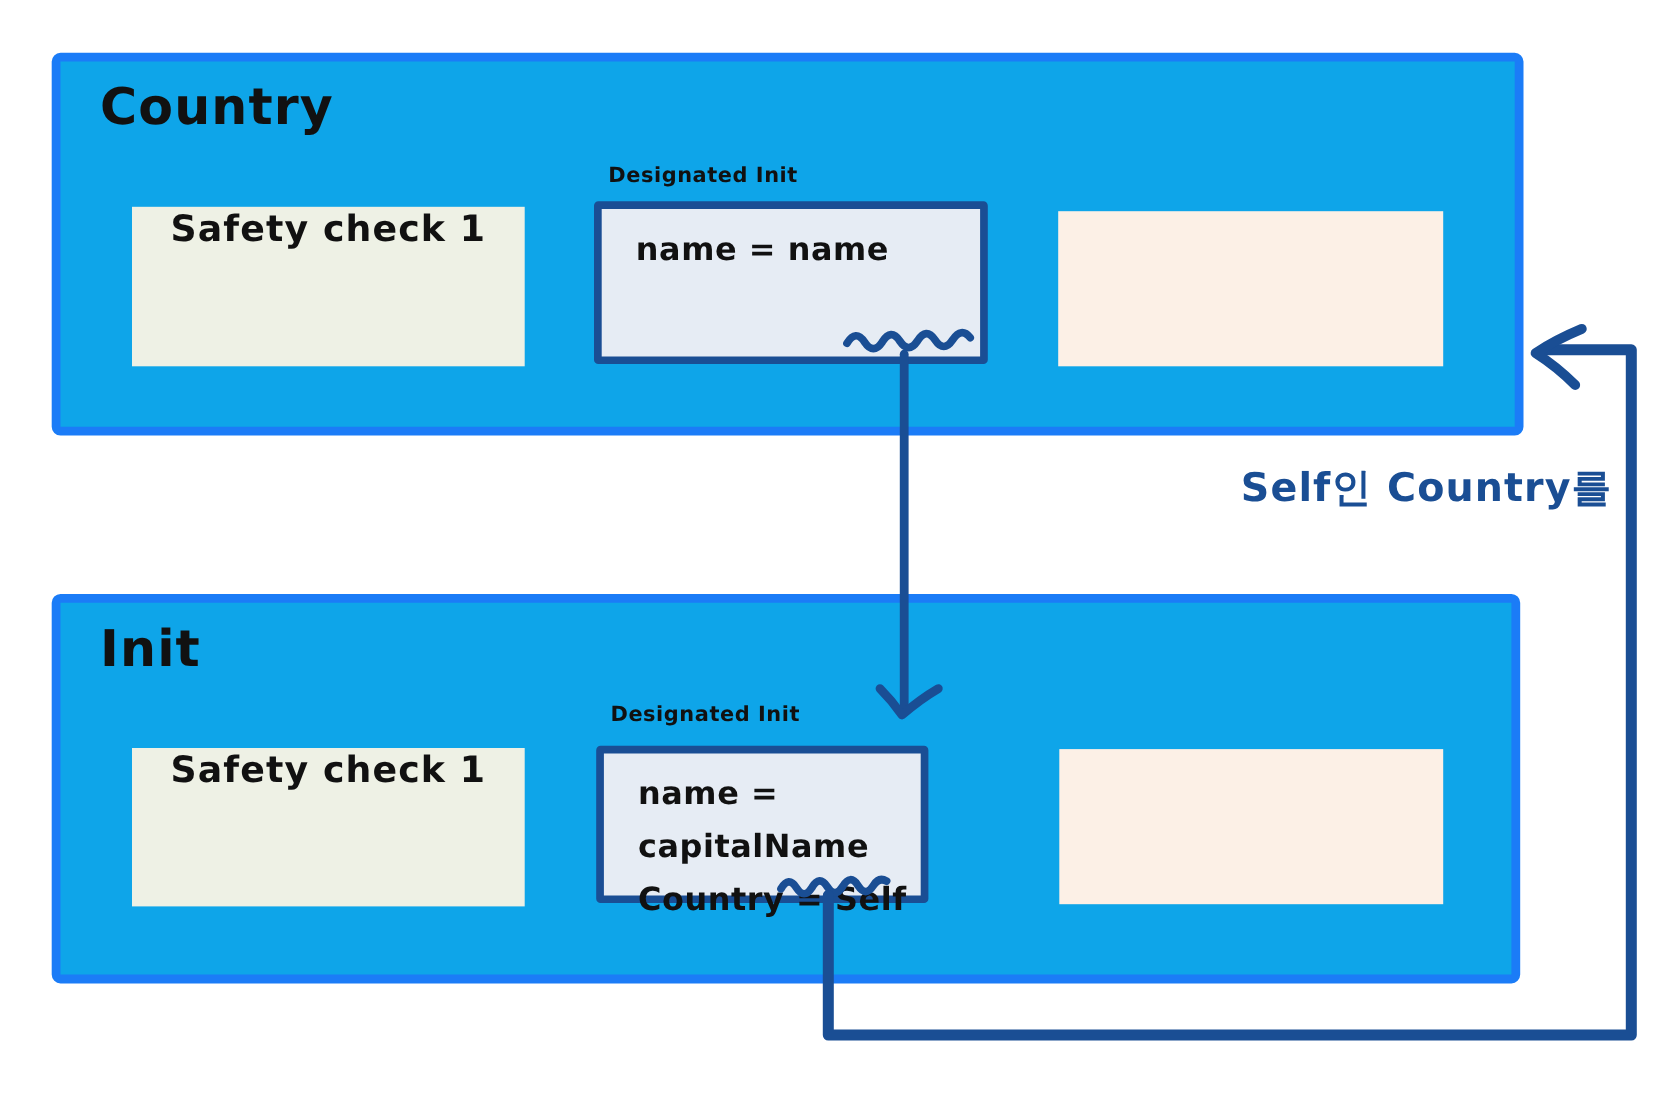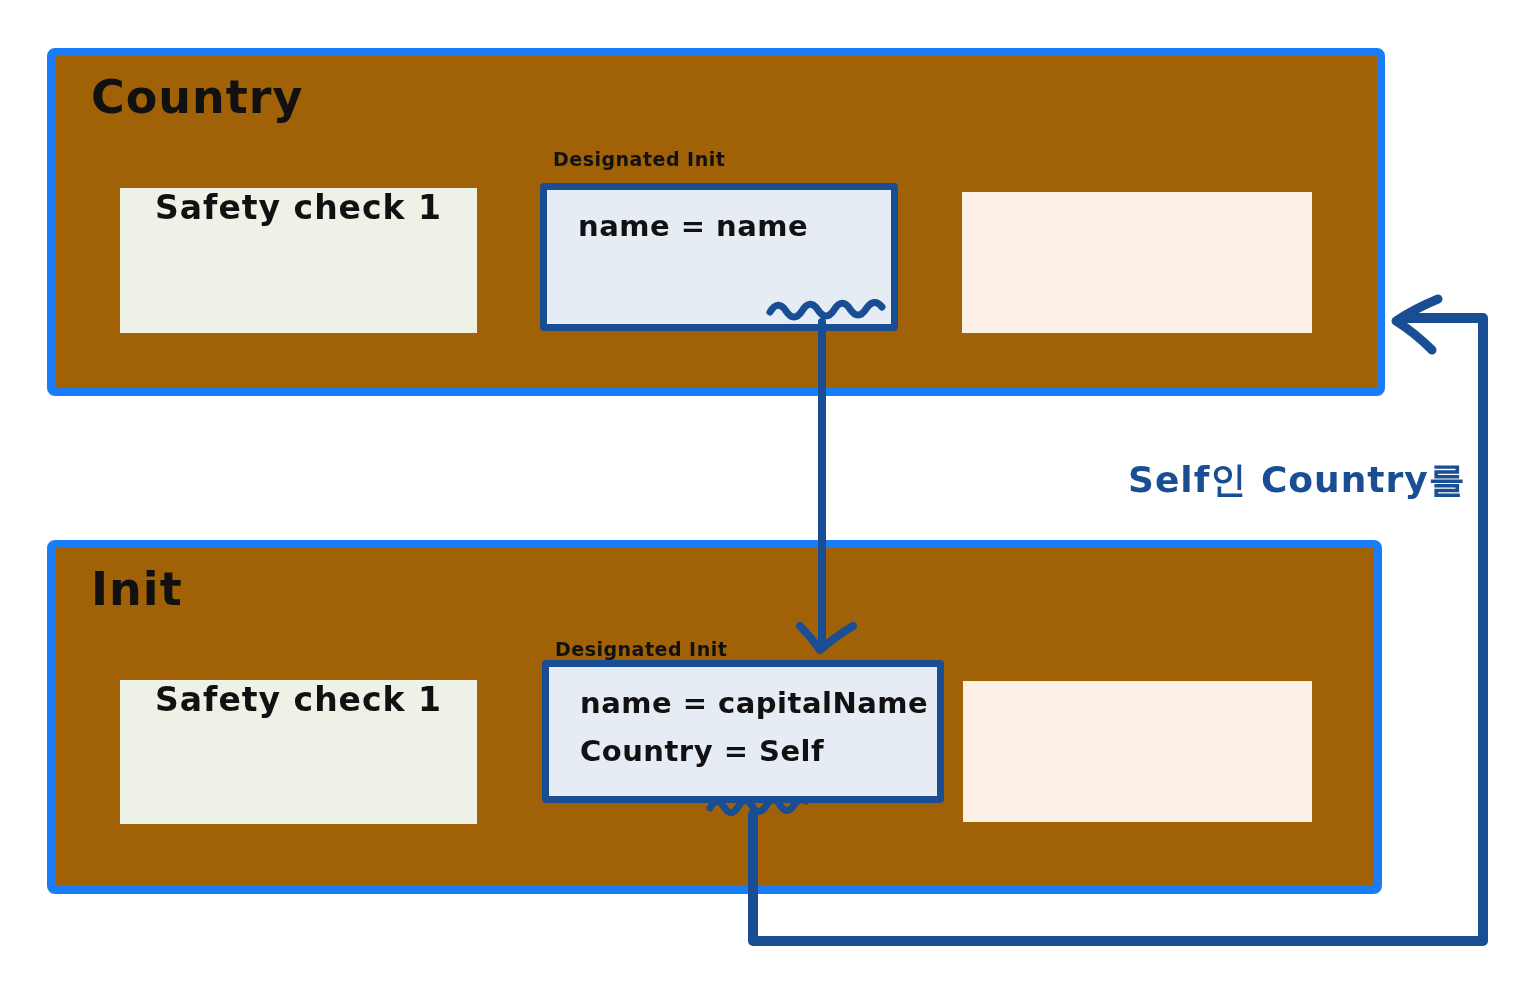--- a/index.html
+++ b/index.html
@@ -11,21 +11,21 @@
     --init_fill:#e6ecf4;
   }
   html,body{margin:0;padding:0;background:#ffffff;}
   .canvas{
     position:relative;width:1523px;height:1000px;background:#ffffff;
     font-family:"DejaVu Sans","Liberation Sans",sans-serif;
     overflow:hidden;
   }
   .outer-box{
     position:absolute;border:8px solid var(--border_blue);
-    border-radius:8px;background:#a16207;box-sizing:border-box;
+    border-radius:8px;background:#0ea5e9;box-sizing:border-box;
   }
   .outer-box.country{left:47px;top:48px;width:1338px;height:348px;}
   .outer-box.city{left:47px;top:540px;width:1335px;height:354px;}
   .class-title{
     position:absolute;left:36px;top:14px;color:var(--ink);
     font-size:46px;font-weight:bold;letter-spacing:1px;
   }
   .phase-box{position:absolute;box-sizing:border-box;display:flex;align-items:flex-start;justify-content:center;}
   .phase-box.green{background:var(--green_fill);}
   .phase-box.peach{background:var(--peach_fill);}
@@ -39,24 +39,24 @@
   }
   .country .init-label{left:498px;top:92px;}
   .city .init-label{left:500px;top:90px;}
   .init-box{
     position:absolute;box-sizing:border-box;border:7px solid var(--navy);
     background:var(--init_fill);border-radius:4px;color:var(--ink);
     font-size:29px;font-weight:bold;line-height:48px;padding:12px 0 0 31px;
     letter-spacing:.5px;
   }
   .country .init-box{left:485px;top:127px;width:358px;height:148px;}
-  .city .init-box{left:487px;top:112px;width:402px;height:143px;}
+  .city .init-box{left:487px;top:130px;width:302px;height:143px;}
   .annotation{
     position:absolute;left:1128px;top:416px;color:var(--navy);
-    font-size:36px;font-weight:bold;line-height:56px;letter-spacing:1px;white-space:nowrap;margin-top:36px;
+    font-size:36px;font-weight:bold;line-height:56px;letter-spacing:1px;white-space:nowrap;
   }
   .overlay{position:absolute;left:0;top:0;width:1523px;height:1000px;pointer-events:none;}
 </style>
 </head>
 <body>
 
 <div class="canvas">
 
   <div class="outer-box country">
     <div class="class-title">Country</div>

